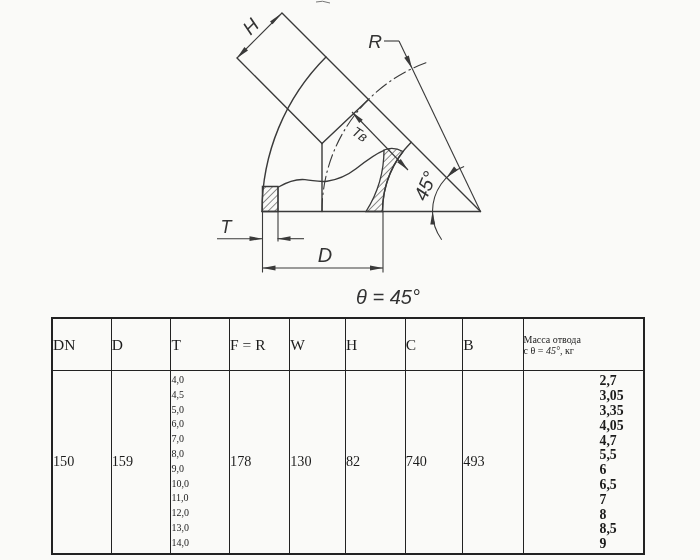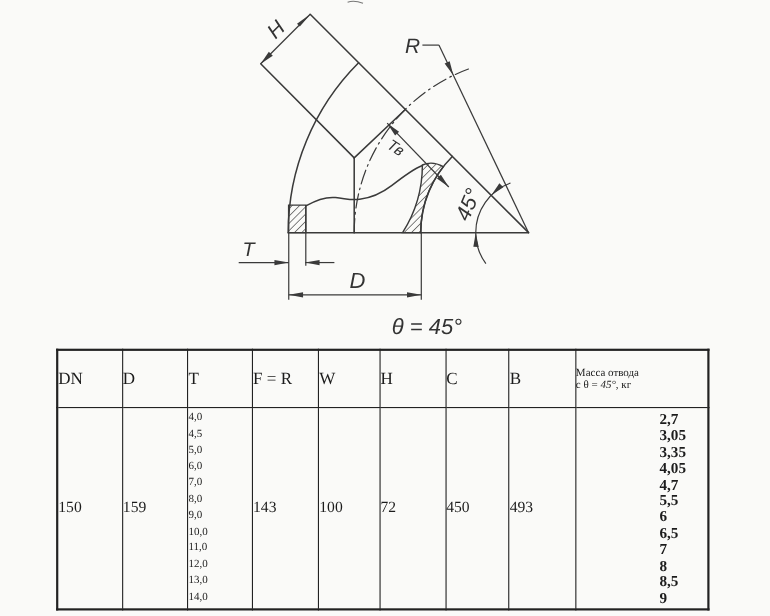--- a/index.html
+++ b/index.html
@@ -122,22 +122,22 @@
     <td class="hd" style="width:54.7px">W</td>
     <td class="hd" style="width:58.7px">H</td>
     <td class="hd" style="width:56.7px">C</td>
     <td class="hd" style="width:59.2px">B</td>
     <td class="hd" style="width:119.7px;font-size:10px">Масса отвода<br>с θ = <i>45°</i>, кг</td>
   </tr>
   <tr style="height:183px">
     <td class="dt">150</td>
     <td class="dt">159</td>
     <td class="dt tvals">4,0<br>4,5<br>5,0<br>6,0<br>7,0<br>8,0<br>9,0<br>10,0<br>11,0<br>12,0<br>13,0<br>14,0</td>
-    <td class="dt">143</td>
-    <td class="dt">100</td>
-    <td class="dt">72</td>
-    <td class="dt">450</td>
+    <td class="dt">178</td>
+    <td class="dt">130</td>
+    <td class="dt">82</td>
+    <td class="dt">740</td>
     <td class="dt">493</td>
     <td class="dt mvals">2,7<br>3,05<br>3,35<br>4,05<br>4,7<br>5,5<br>6<br>6,5<br>7<br>8<br>8,5<br>9</td>
   </tr>
 </tbody>
     </table>
 </div>
 
 </body></html>

